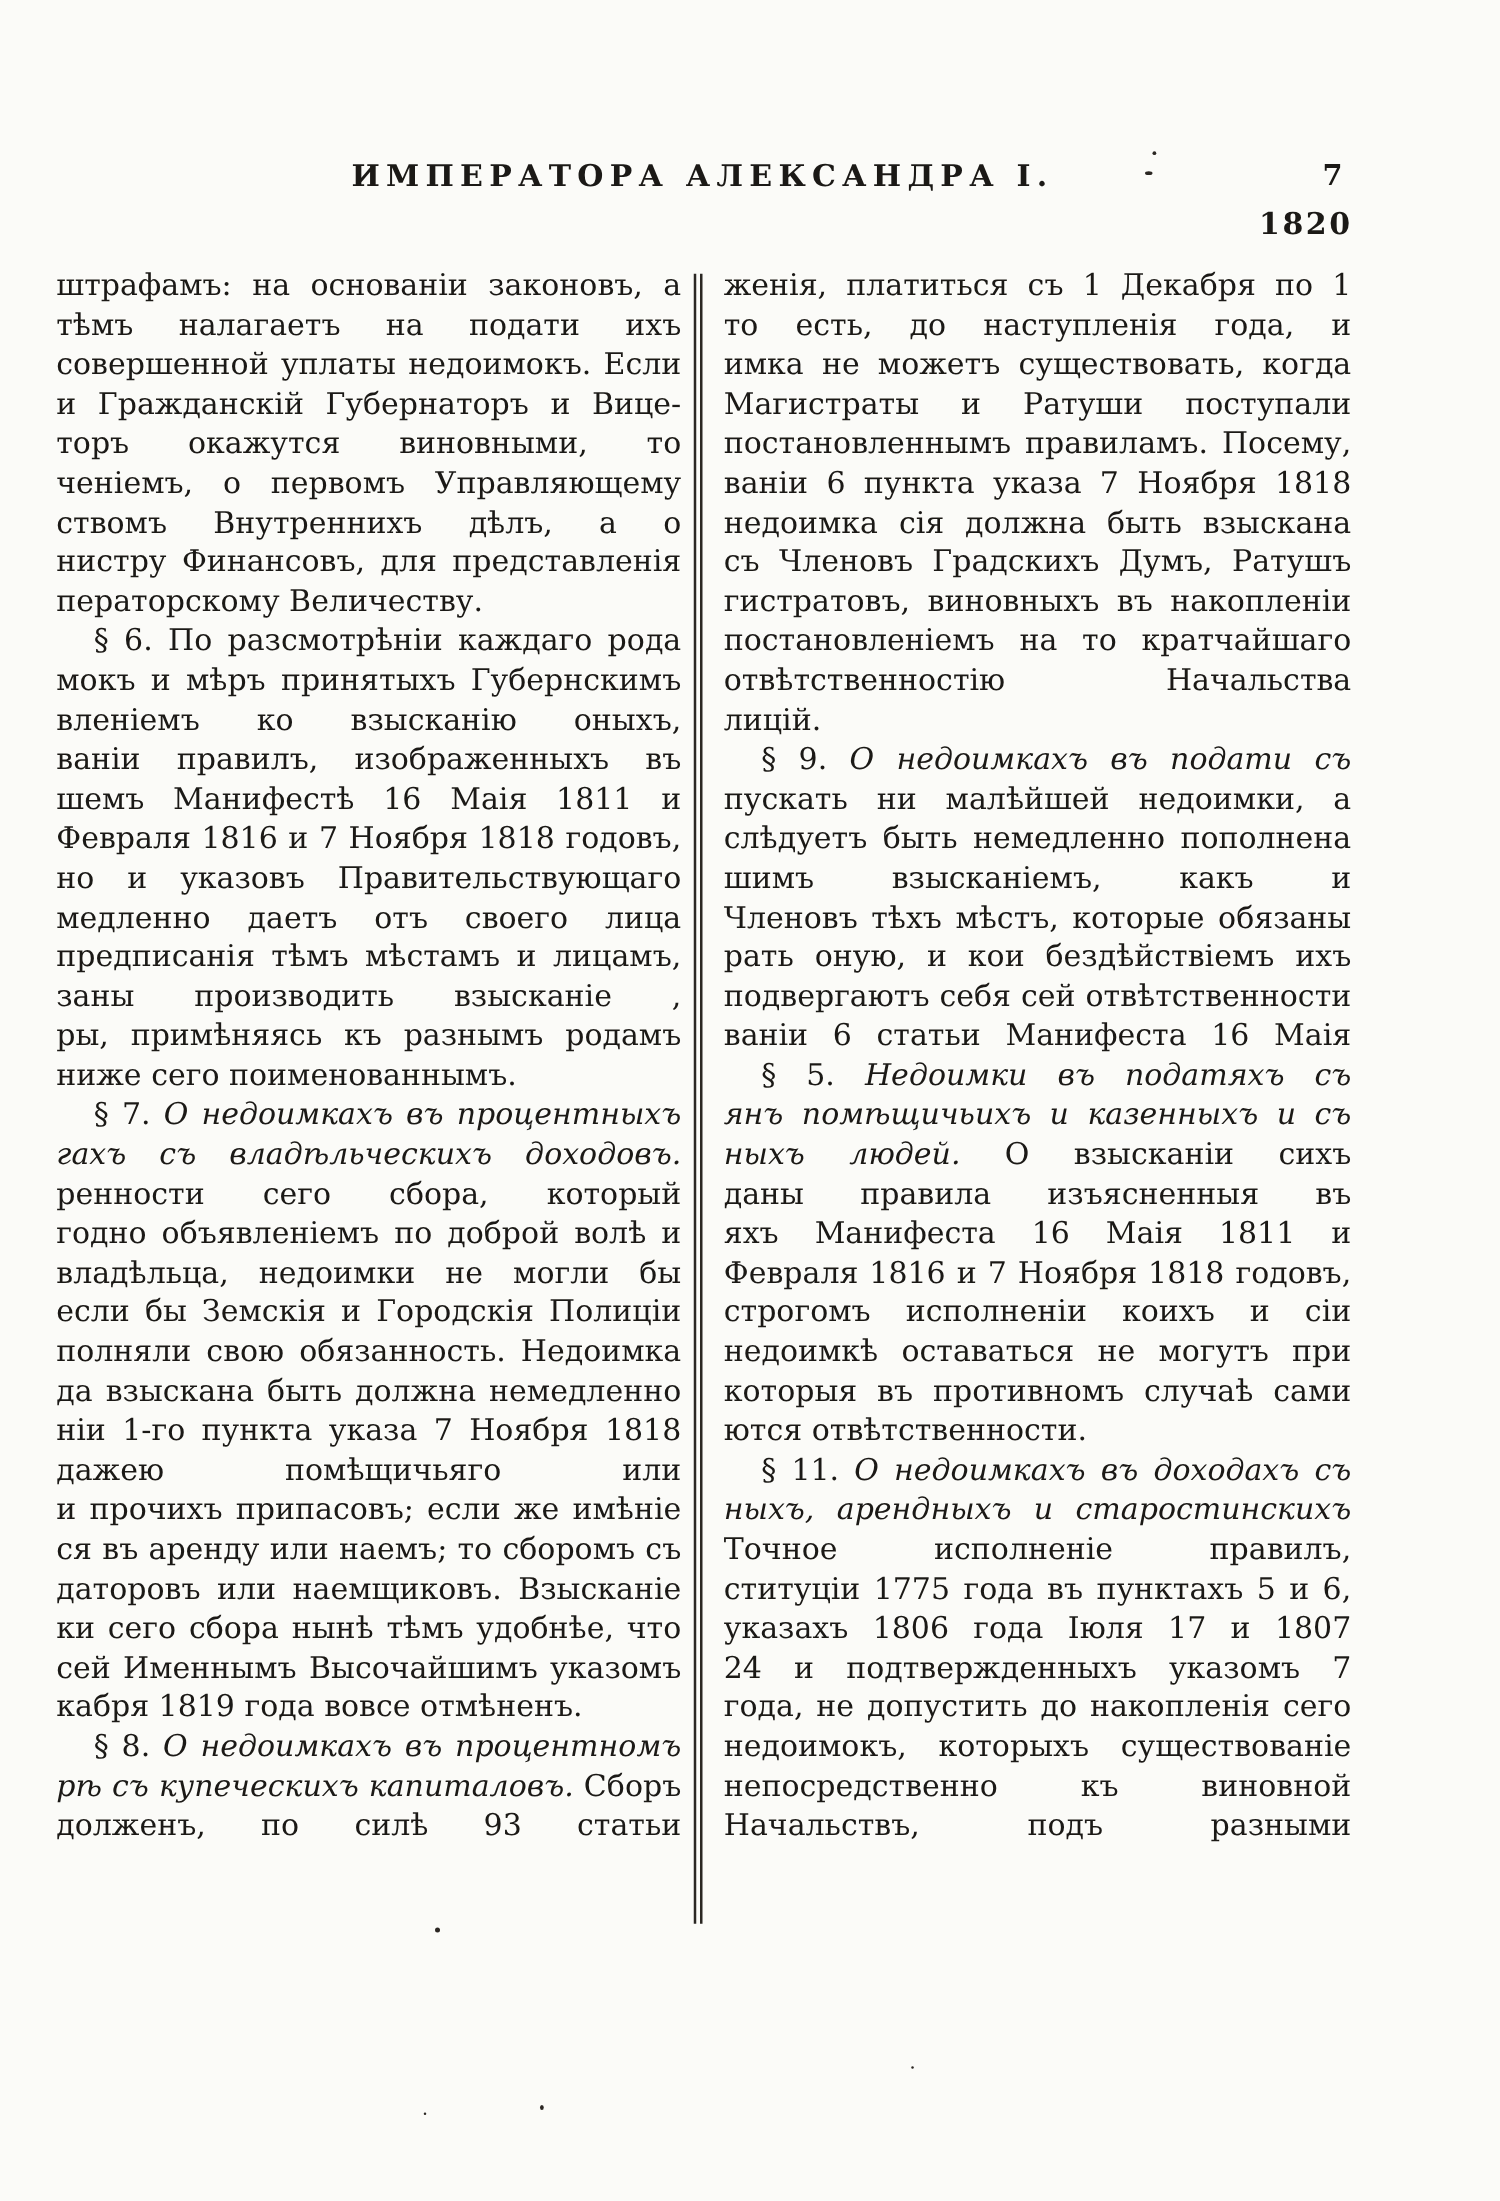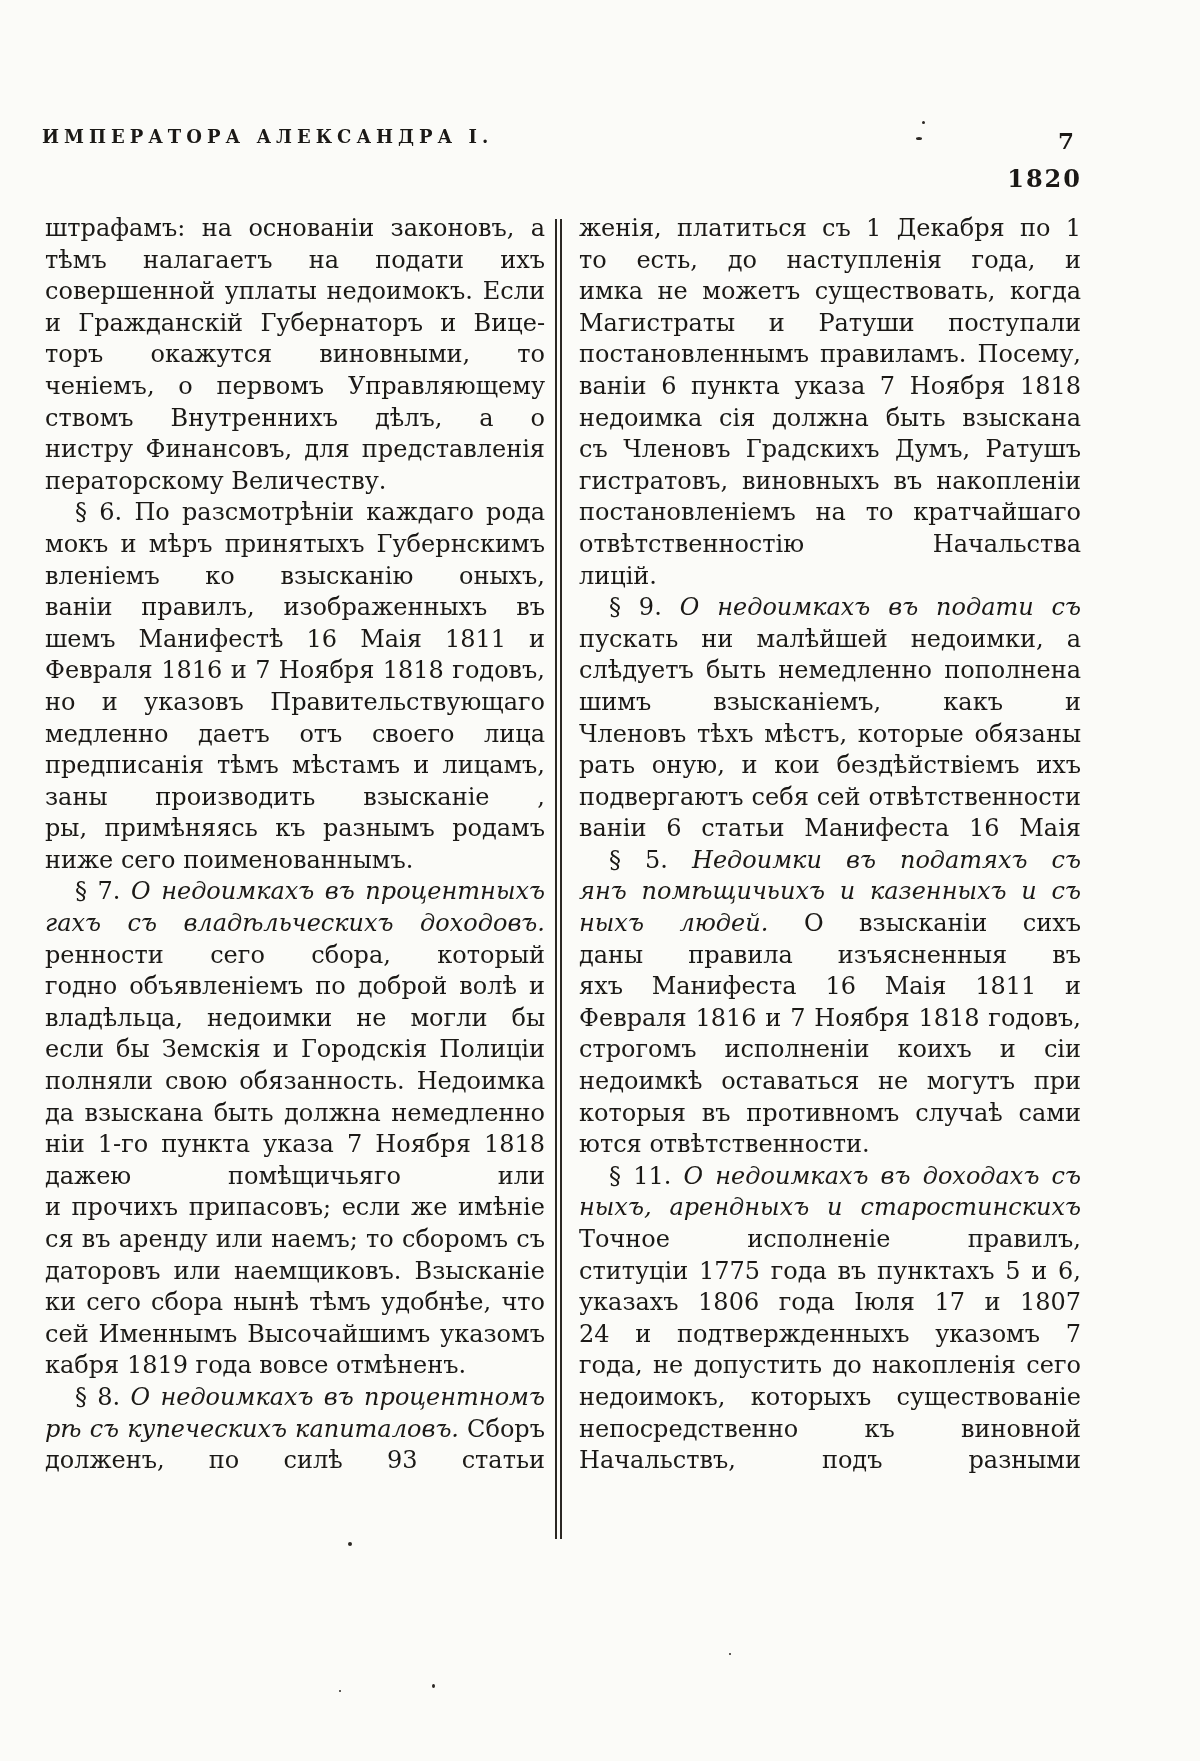--- a/index.html
+++ b/index.html
@@ -11,21 +11,22 @@
     position:relative;
     width:1200px;height:1761px;
     margin:0 auto;
     background:var(--paper);
     color:var(--ink);
     font-family:"DejaVu Serif", serif;
     overflow:hidden;
   }
   .running-head{
     position:absolute;left:42px;top:126px;width:1040px;
-    font-size:18px;font-weight:bold;letter-spacing:5px;
+    text-align:center;
+    font-size:24px;font-weight:bold;letter-spacing:5px;
     white-space:nowrap;
   }
   .page-number{
     position:absolute;left:1058px;top:127px;
     font-size:23px;font-weight:bold;
   }
   .year-head{
     position:absolute;left:42px;top:164px;width:1040px;
     text-align:right;
     font-size:24px;font-weight:bold;letter-spacing:2px;

